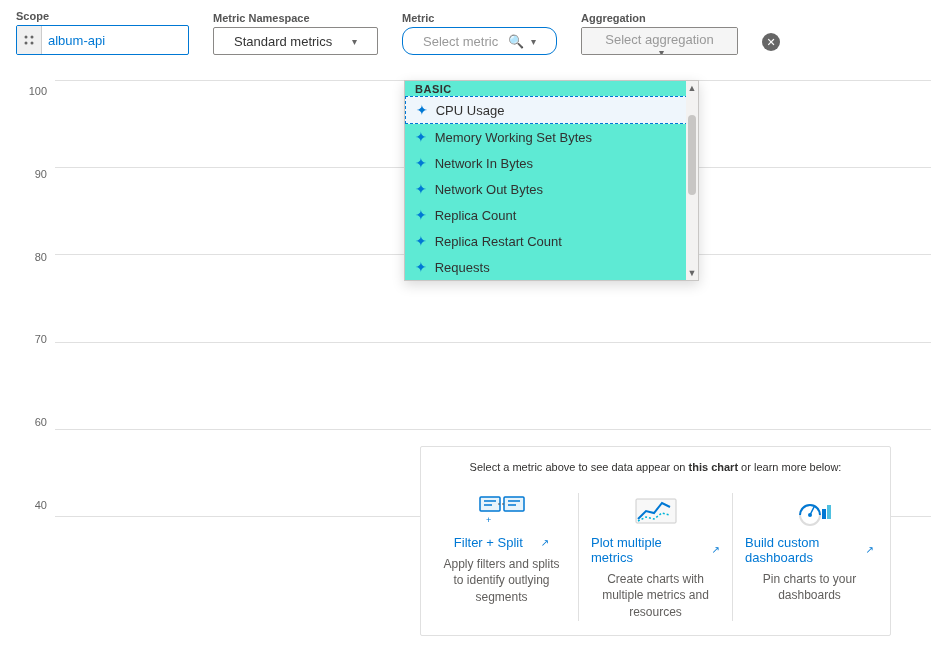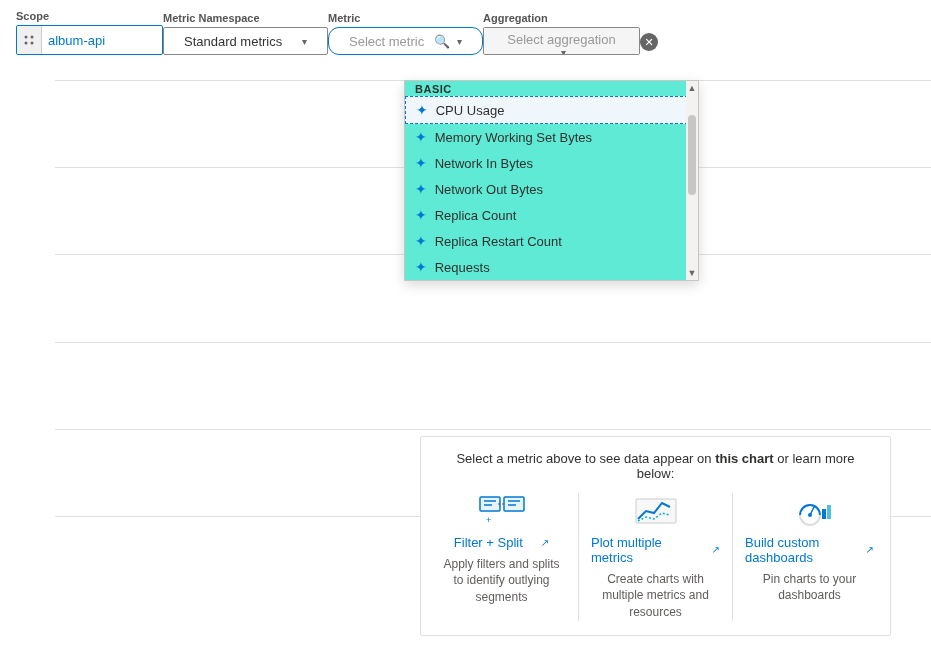--- a/index.html
+++ b/index.html
@@ -12,21 +12,21 @@
       height: 646px;
       overflow: hidden;
       position: relative;
     }
 
     
     .toolbar {
       display: flex;
       align-items: flex-end;
       padding: 10px 16px 0 16px;
-      gap: 0;
+      gap: 24px;
       position: relative;
       z-index: 100;
     }
 
     .field-group {
       display: flex;
       flex-direction: column;
       gap: 3px;
     }
 
@@ -34,21 +34,21 @@
       font-size: 11px;
       color: #555;
       font-weight: 600;
     }
 
     .scope-prefix {
       display: flex;
       align-items: center;
       border: 1px solid #0078d4;
       border-radius: 2px;
-      width: 147px;
+      width: 173px;
       overflow: hidden;
     }
 
     .scope-icon-box {
       background: #f0f0f0;
       border-right: 1px solid #ccc;
       padding: 4px 6px;
       display: flex;
       align-items: center;
       height: 28px;
@@ -233,24 +233,24 @@
       bottom: 10px;
       left: 420px;
       right: 40px;
       background: #fff;
       border: 1px solid #e0e0e0;
       border-radius: 2px;
       padding: 14px 16px 14px 16px;
     }
 
     .info-card-title {
-      font-size: 13px;
+      font-size: 11px;
       color: #323130;
       text-align: center;
-      margin-bottom: 12px;
+      margin-bottom: 20px;
     }
 
     .info-card-title strong {
       font-weight: 600;
     }
 
     .info-features {
       display: flex;
       gap: 12px;
       justify-content: space-between;
@@ -395,20 +395,28 @@
     <div class="dropdown-scrollbar">
       <div class="scroll-arrow">▲</div>
       <div class="scrollbar-thumb"></div>
       <div class="scroll-arrow" style="margin-top:auto;">▼</div>
     </div>
   </div>
 </div>
 
 <div class="chart-area">
 
+  <div class="y-axis">
+    <span class="y-label">100</span>
+    <span class="y-label">90</span>
+    <span class="y-label">80</span>
+    <span class="y-label">70</span>
+    <span class="y-label">60</span>
+    <span class="y-label">40</span>
+  </div>
 
   <div class="grid-lines">
     <div class="grid-line" style="top:0%;"></div>
     <div class="grid-line" style="top:20%;"></div>
     <div class="grid-line" style="top:40%;"></div>
     <div class="grid-line" style="top:60%;"></div>
     <div class="grid-line" style="top:80%;"></div>
     <div class="grid-line" style="top:100%;"></div>
   </div>
 

